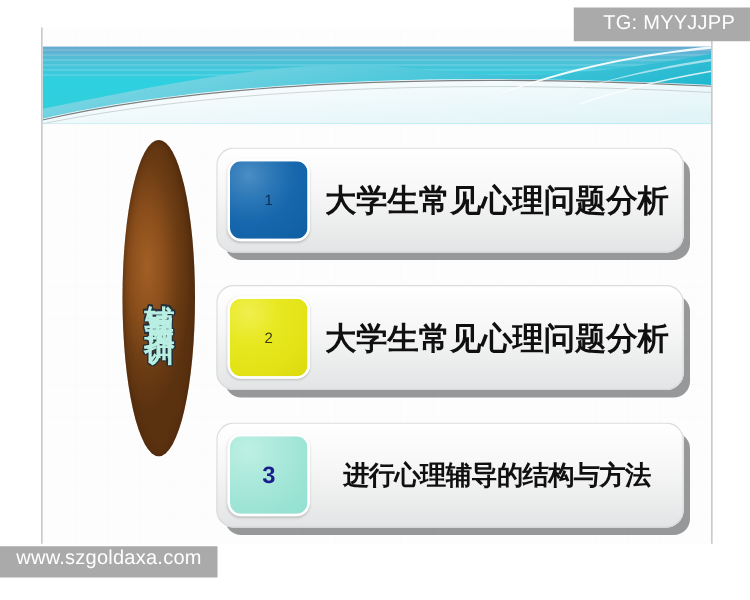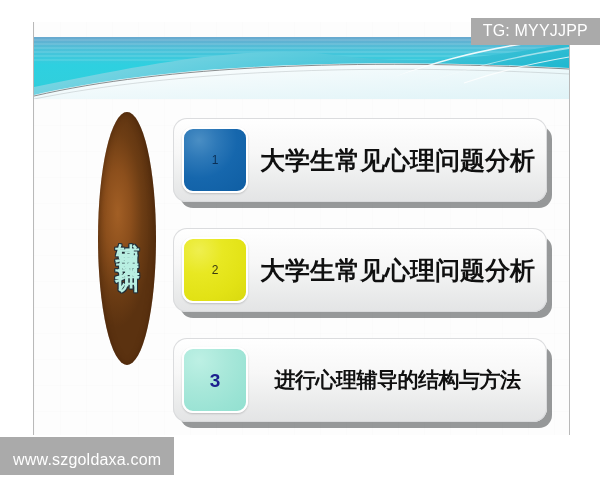--- a/index.html
+++ b/index.html
@@ -163,29 +163,29 @@
   
   .watermark {
     position: absolute;
     background: #aaaaaa;
     color: #ffffff;
     font-family: "Liberation Sans", sans-serif;
     user-select: none;
   }
   #watermark-top {
     right: 0;
-    top: 18px;
-    padding: 4px 12px 5px 12px;
+    top: 6px;
+    padding: 4px 12px 5px 24px;
     font-size: 16px;
     letter-spacing: .2px;
   }
   #watermark-bottom {
     left: 0;
     top: 437px;
-    padding: 14px 13px 6px 13px;
+    padding: 1px 13px 6px 13px;
     font-size: 16px;
     letter-spacing: .2px;
   }
 </style>
 </head>
 <body>
 
 <div id="slide-root">
 
   <div class="slide-frame">

